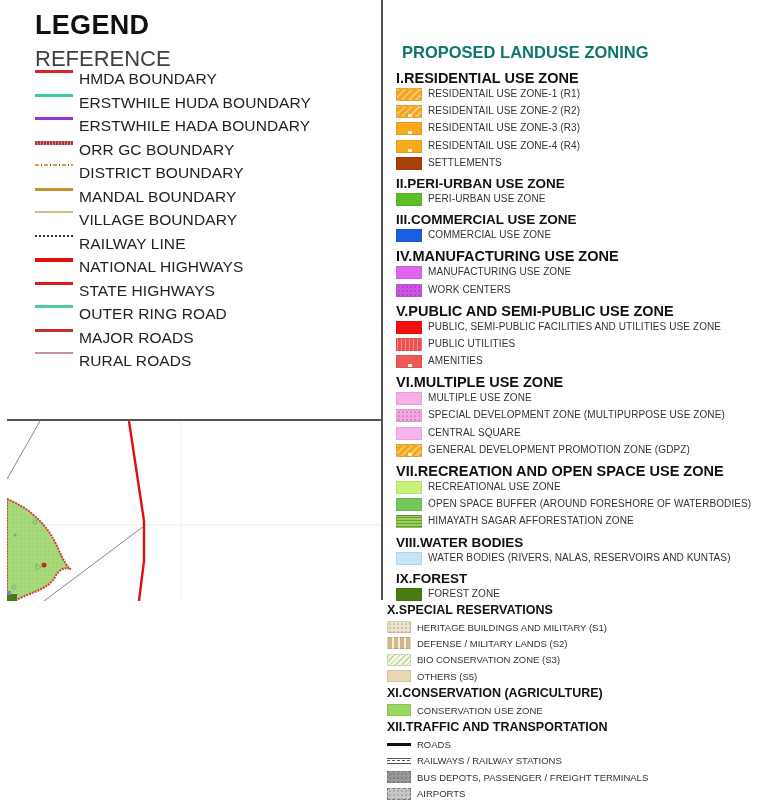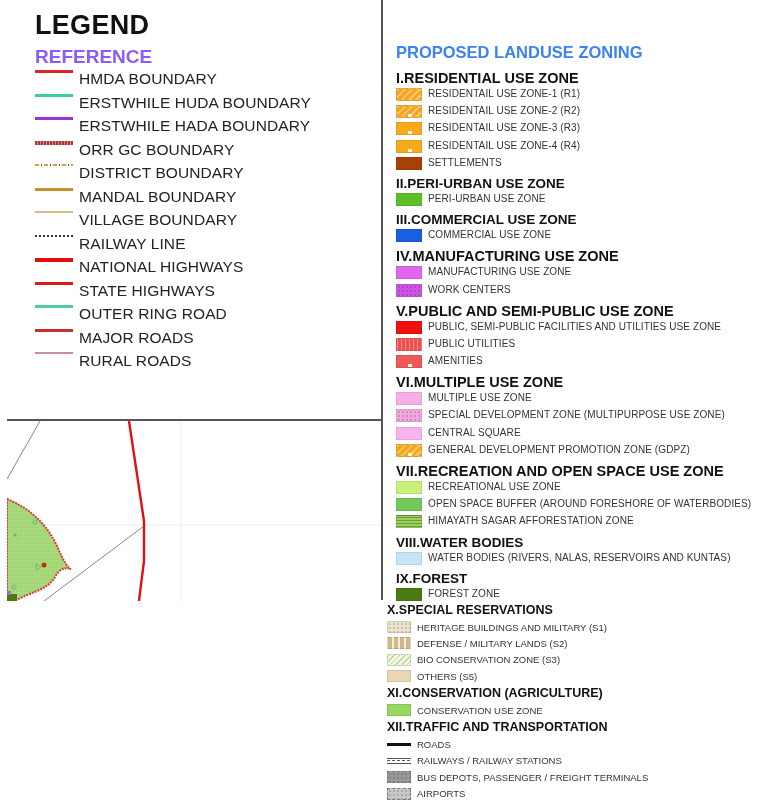--- a/index.html
+++ b/index.html
@@ -2,36 +2,36 @@
 <html><head>
 <meta charset="utf-8">
 <style>
   * { box-sizing: border-box; margin: 0; padding: 0; }
   html, body { width: 768px; height: 804px; background: #ffffff; overflow: hidden; }
   body { position: relative; font-family: "Liberation Sans", "DejaVu Sans", sans-serif; color: #1a1a1a; }
 
   
   #left-panel { position: absolute; left: 0; top: 0; width: 381px; height: 419px; }
   #legend-title { position: absolute; left: 35px; top: 10px; font-size: 27px; font-weight: bold; color: #111; letter-spacing: 0.3px; }
-  #reference-title { position: absolute; left: 35px; top: 46px; font-size: 19px; font-weight: bold; color: #8b5cf6; }
+  #reference-title { position: absolute; left: 35px; top: 46px; font-size: 22px; font-weight: normal; color: #404040; }
   #ref-list { position: absolute; left: 35px; top: 70px; }
   .ref-item { display: flex; align-items: flex-start; height: 23.5px; }
   .ref-line { width: 38px; height: 3px; margin-right: 6px; flex: none; }
   .ref-label { font-size: 15.5px; color: #222; white-space: nowrap; letter-spacing: 0.1px; }
 
   
   #v-divider { position: absolute; left: 381px; top: 0; width: 2px; height: 600px; background: #555; }
   #h-divider { position: absolute; left: 7px; top: 419px; width: 375px; height: 2px; background: #555; }
 
   
   #map-inset { position: absolute; left: 7px; top: 421px; width: 374px; height: 180px; overflow: hidden; background: #fff; }
 
   
   #right-panel { position: absolute; left: 383px; top: 0; width: 385px; height: 600px; }
-  #zoning-title { position: absolute; left: 13px; top: 43px; font-size: 16.5px; font-weight: bold; color: #3b82f6; }
+  #zoning-title { position: absolute; left: 19px; top: 43px; font-size: 16.5px; font-weight: bold; color: #0f766e; }
   #zone-list { position: absolute; left: 13px; top: 68px; width: 372px; }
   .zone-heading { font-size: 13.5px; font-weight: bold; color: #111; height: 19px; line-height: 19px; white-space: nowrap; }
   .zone-heading.big { font-size: 14.5px; height: 20px; line-height: 20px; }
   .zone-item { display: flex; height: 17.2px; }
   .swatch { width: 26px; height: 13px; margin-right: 6px; flex: none; border: 1px solid rgba(0,0,0,0.08); position: relative; }
   .zone-label { font-size: 10px; color: #333; white-space: nowrap; letter-spacing: 0.1px; }
 
   
   #bottom-panel { position: absolute; left: 387px; top: 601px; width: 381px; height: 203px; }
   .b-heading { font-size: 12.5px; font-weight: bold; color: #111; height: 18px; line-height: 18px; white-space: nowrap; }

